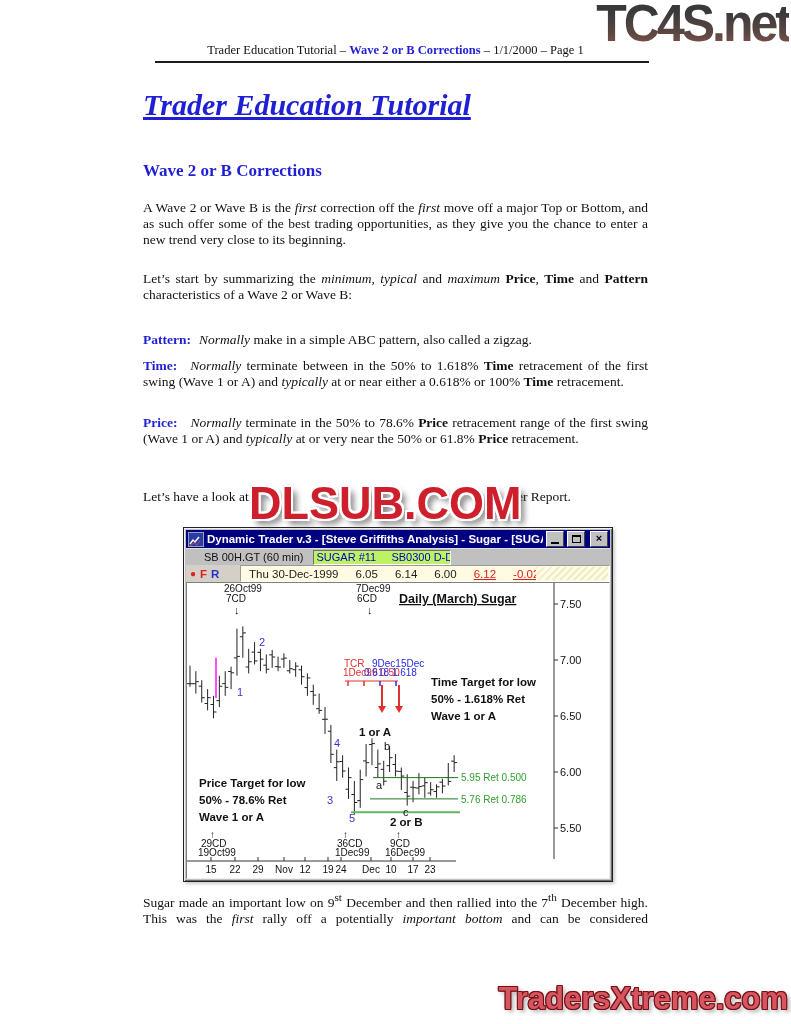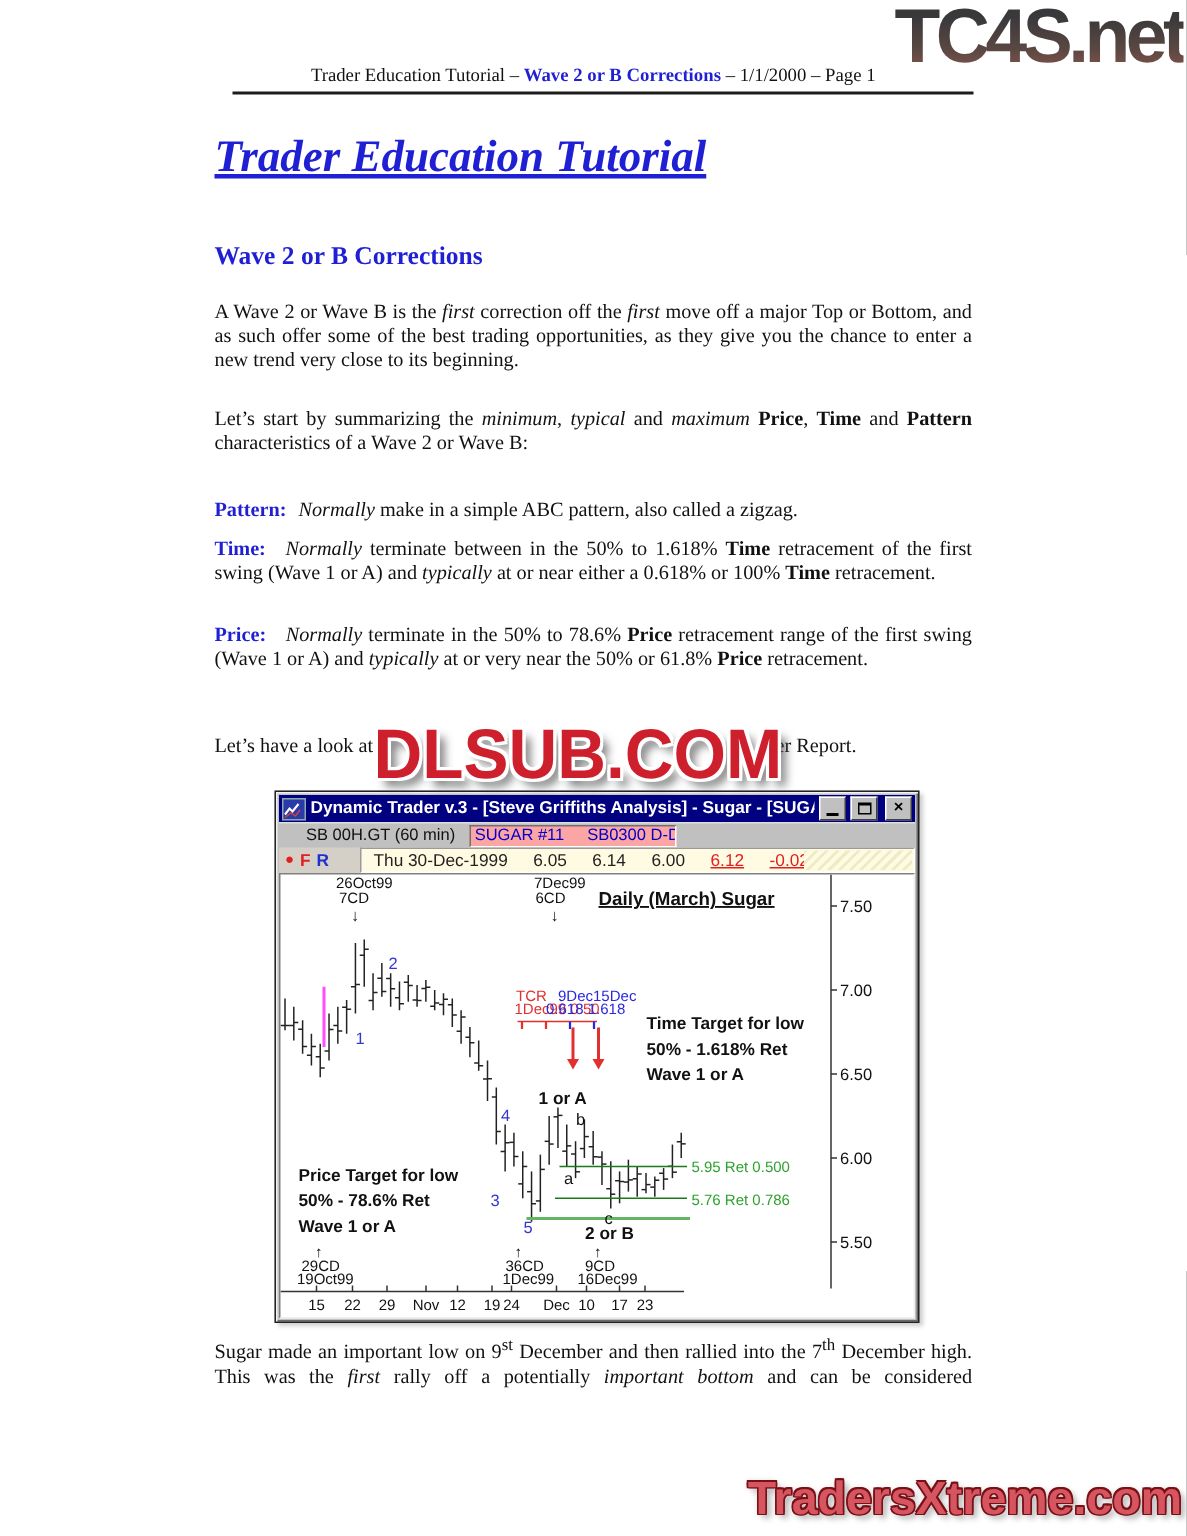--- a/index.html
+++ b/index.html
@@ -53,21 +53,21 @@
   .titlebar{height:18px;background:#000080;display:flex;align-items:center;padding:0 2px;gap:3px;}
   .titlebar .ttl{flex:1;color:#fff;font-weight:bold;font-size:11.5px;white-space:nowrap;overflow:hidden;}
   .appicon{width:14px;height:13px;background:#2a3aa8;border:1px solid #8aa;flex:none;}
   .tbtn{width:16px;height:14px;background:#c0c0c0;border:1px solid;flex:none;
         border-color:#fff #404040 #404040 #fff;display:flex;align-items:center;justify-content:center;}
   .glyph-min{width:8px;height:2px;background:#000;margin-top:8px;}
   .glyph-max{width:9px;height:8px;border:1px solid #000;border-top-width:2px;box-sizing:border-box;}
   .glyph-x{font-weight:bold;font-size:11px;line-height:1;color:#000;margin-top:-1px;}
   .symbar{height:16px;display:flex;align-items:center;font-size:11px;padding-left:18px;
           border-top:1px solid #dedede;}
-  .symfield{margin-left:10px;width:132px;height:13px;line-height:13px;background:#fca5a5;
+  .symfield{margin-left:10px;width:132px;height:13px;line-height:13px;background:#bef264;
             border:1px solid;border-color:#707070 #fff #fff #707070;color:#0000c8;
             font-size:11px;white-space:pre;padding:0 2px;overflow:hidden;}
   .quotebar{height:17px;display:flex;align-items:stretch;font-size:11.5px;background:#d4d0c8;}
   .qleft{width:50px;display:flex;gap:4px;align-items:center;padding-left:4px;flex:none;}
   .qdot{color:#e02020;font-size:10px;}
   .qf{color:#e02020;font-weight:bold;}
   .qr{color:#2030d0;font-weight:bold;}
   .qmain{flex:1;background:#fffbe2;display:flex;align-items:center;padding-left:8px;position:relative;
          border:1px solid;border-color:#9a9a9a #fff #fff #9a9a9a;text-align:right;}
   .qmain::after{content:"";position:absolute;left:295px;right:1px;top:1px;bottom:1px;

